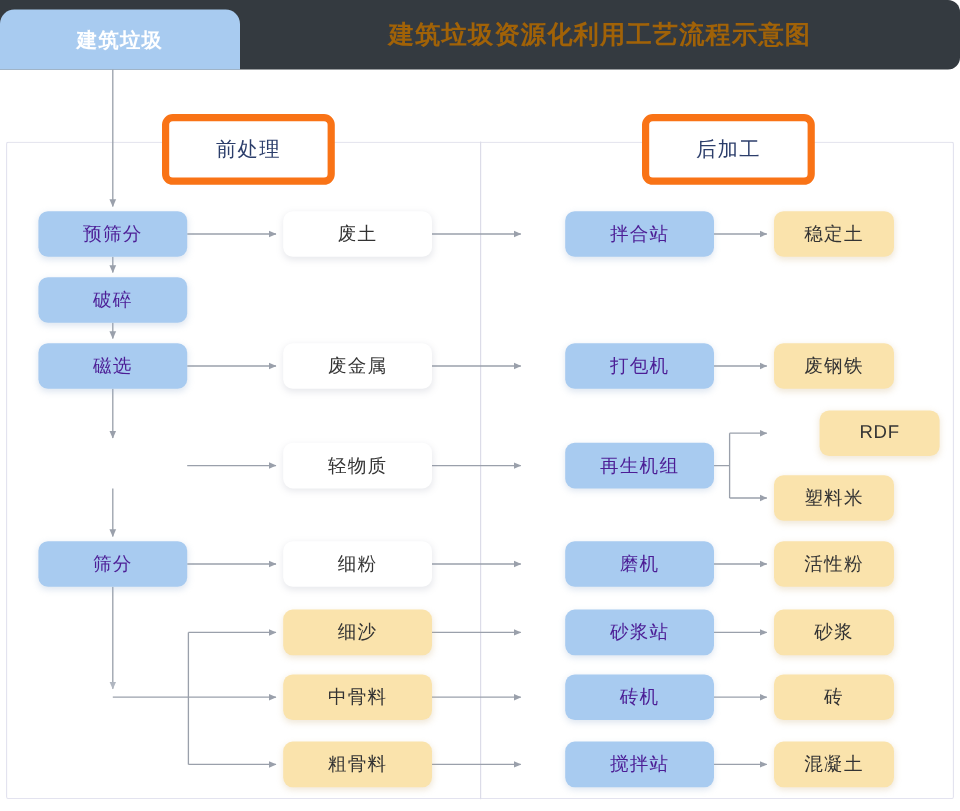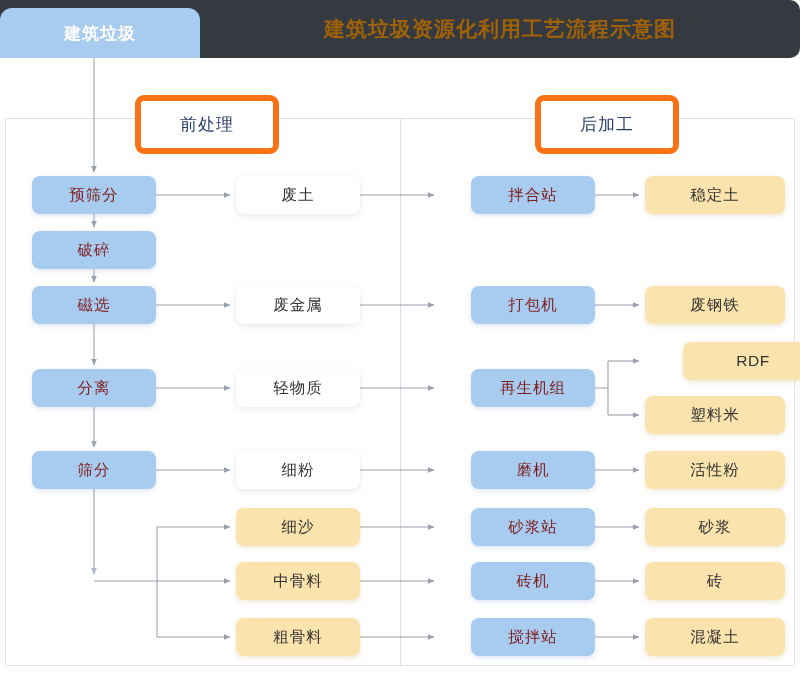--- a/index.html
+++ b/index.html
@@ -31,33 +31,33 @@
     border:6px solid #f97316;border-radius:9px;
     display:flex;align-items:center;justify-content:center;
     color:#2c3e6b;font-size:17px;letter-spacing:1px;}
   .sec-pre{left:135px;top:95px;}
   .sec-post{left:535px;top:95px;}
 
   
   .node{position:absolute;height:38px;border-radius:8px;
     display:flex;align-items:center;justify-content:center;
     font-size:15.5px;letter-spacing:1px;box-sizing:border-box;}
-  .node.blue{background:#a8cbf0;color:#7f1d1d;
+  .node.blue{background:#a8cbf0;color:#4c1d95;
     box-shadow:0 2px 5px rgba(150,175,210,.30);}
   .node.white{background:#ffffff;color:#333333;
     box-shadow:0 2px 6px rgba(120,130,150,.18);}
   .node.yellow{background:#fae3ac;color:#333333;
     box-shadow:0 2px 5px rgba(205,180,130,.30);}
   .node.lat{font-family:"Liberation Sans",sans-serif;letter-spacing:.5px;margin-left:38px;}
 
   
   .col1{left:32px;width:124px;}
   .col2{left:236px;width:124px;}
   .col3{left:440px;width:124px;margin-left:31px;}
-  .col4{left:645px;width:140px;}
+  .col4{left:645px;width:100px;}
 
   svg.wires{position:absolute;left:0;top:0;width:800px;height:676px;
     pointer-events:none;}
 </style>
 </head>
 <body>
 
 <div id="stage">
 
   <div class="header-bar"></div>
@@ -121,21 +121,20 @@
       <path d="M608,415 L639,415" marker-end="url(#ah)"></path>
     </g>
   </svg>
 
   <div class="sec-label sec-pre">前处理</div>
   <div class="sec-label sec-post">后加工</div>
 
   <div class="node blue col1" style="top:176px">预筛分</div>
   <div class="node blue col1" style="top:231px">破碎</div>
   <div class="node blue col1" style="top:286px">磁选</div>
-  <div class="node blue col1" style="top:369px">分离</div>
   <div class="node blue col1" style="top:451px">筛分</div>
 
   <div class="node white col2" style="top:176px">废土</div>
   <div class="node white col2" style="top:286px">废金属</div>
   <div class="node white col2" style="top:369px">轻物质</div>
   <div class="node white col2" style="top:451px">细粉</div>
   <div class="node yellow col2" style="top:508px">细沙</div>
   <div class="node yellow col2" style="top:562px">中骨料</div>
   <div class="node yellow col2" style="top:618px">粗骨料</div>
 

